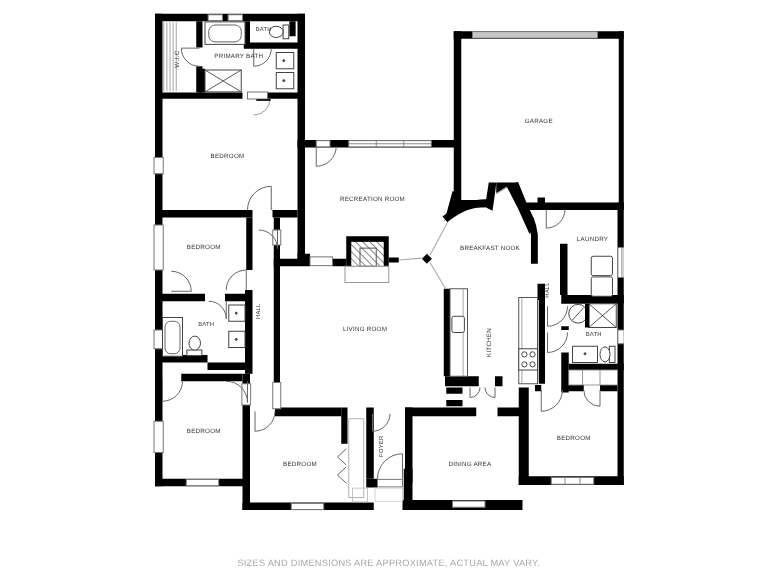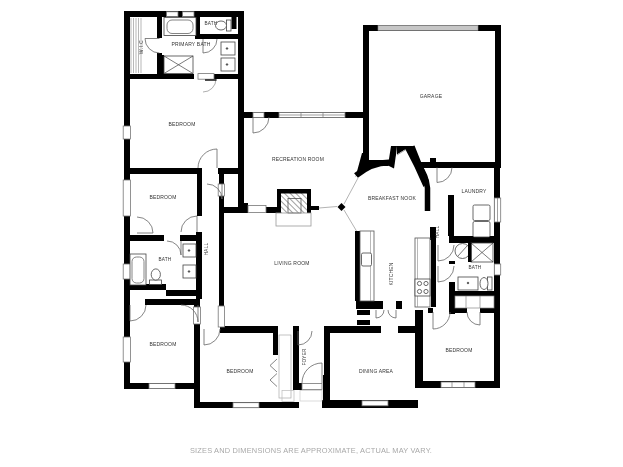--- a/index.html
+++ b/index.html
@@ -1,16 +1,16 @@
 <!DOCTYPE html>
 <html><head>
 <meta charset="utf-8">
 <style>
 html,body{margin:0;padding:0;background:#fff;}
-#page{position:relative;width:623px;height:467px;background:#fff;overflow:hidden;
+#page{position:relative;width:499px;height:467px;background:#fff;overflow:hidden;
 font-family:"Liberation Sans",sans-serif;}
 svg{position:absolute;left:0;top:0;}
 .lbl{font-family:"Liberation Sans",sans-serif;font-size:5px;letter-spacing:.18px;fill:#333;text-anchor:middle;}
 .sm{font-size:4.7px;}
 .disc{font-family:"Liberation Sans",sans-serif;font-size:7.4px;letter-spacing:.2px;fill:#a8a8a8;text-anchor:middle;}
 </style>
 </head>
 <body>
 <div id="page">
 <svg width="623" height="467" viewBox="0 0 623 467">

